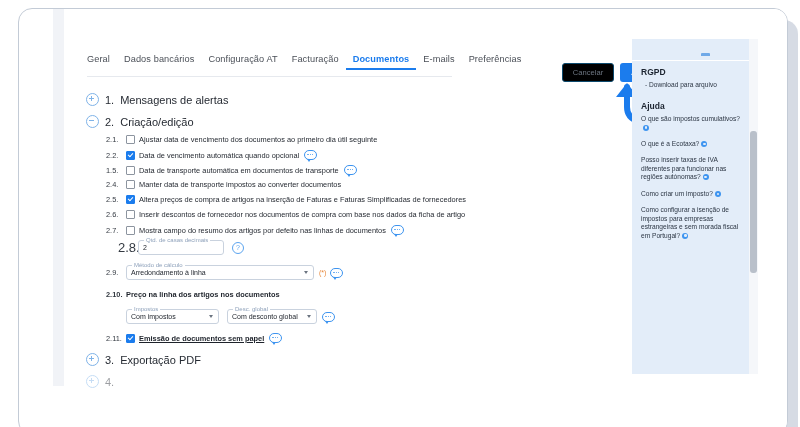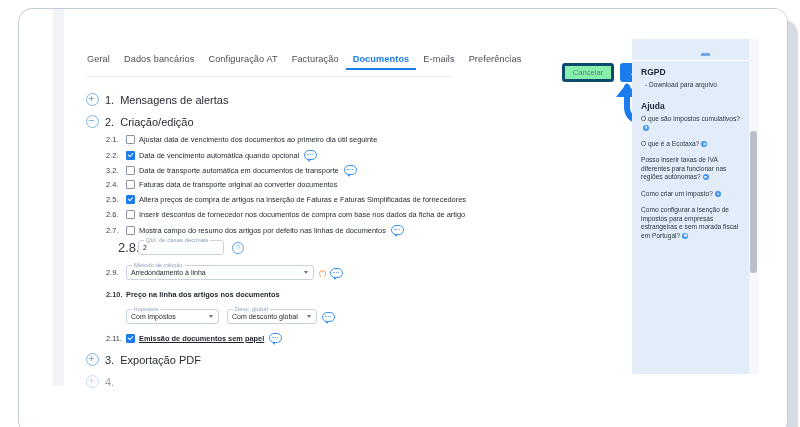--- a/index.html
+++ b/index.html
@@ -330,23 +330,23 @@
     border-radius: 50%;
   }
 
   
   #btn-cancel {
     position: absolute;
     left: 498px;
     top: 54px;
     width: 52px;
     height: 19px;
-    border: 3px solid #0c4a6e;
+    border: 1px solid #0c4a6e;
     border-radius: 3px;
-    background: #86efac;
+    background: #000000;
     color: #6d7682;
     font-size: 7.6px;
     font-family: "Liberation Sans", sans-serif;
     cursor: pointer;
     padding: 0;
   }
   #btn-update {
     position: absolute;
     left: 556px;
     top: 54px;
@@ -430,32 +430,32 @@
     <div class="opt-row" style="top:141px;">
       <span class="opt-num">2.2.</span>
       <span class="cbx checked"></span>
       <span class="opt-label">Data de vencimento automática quando opcional</span>
       <span class="bubble">
           <i></i>
         </span>
     </div>
 
     <div class="opt-row" style="top:156px;">
-      <span class="opt-num">3.2.</span>
+      <span class="opt-num">1.5.</span>
       <span class="cbx"></span>
       <span class="opt-label">Data de transporte automática em documentos de transporte</span>
       <span class="bubble">
           <i></i>
         </span>
     </div>
 
     <div class="opt-row" style="top:171px;">
       <span class="opt-num">2.4.</span>
       <span class="cbx"></span>
-      <span class="opt-label">Faturas data de transporte original ao converter documentos</span>
+      <span class="opt-label">Manter data de transporte impostos ao converter documentos</span>
     </div>
 
     <div class="opt-row" style="top:186px;">
       <span class="opt-num">2.5.</span>
       <span class="cbx checked"></span>
       <span class="opt-label">Altera preços de compra de artigos na inserção de Faturas e Faturas Simplificadas de fornecedores</span>
     </div>
 
     <div class="opt-row" style="top:201px;justify-content:flex-end;">
       <span class="opt-num">2.6.</span>

